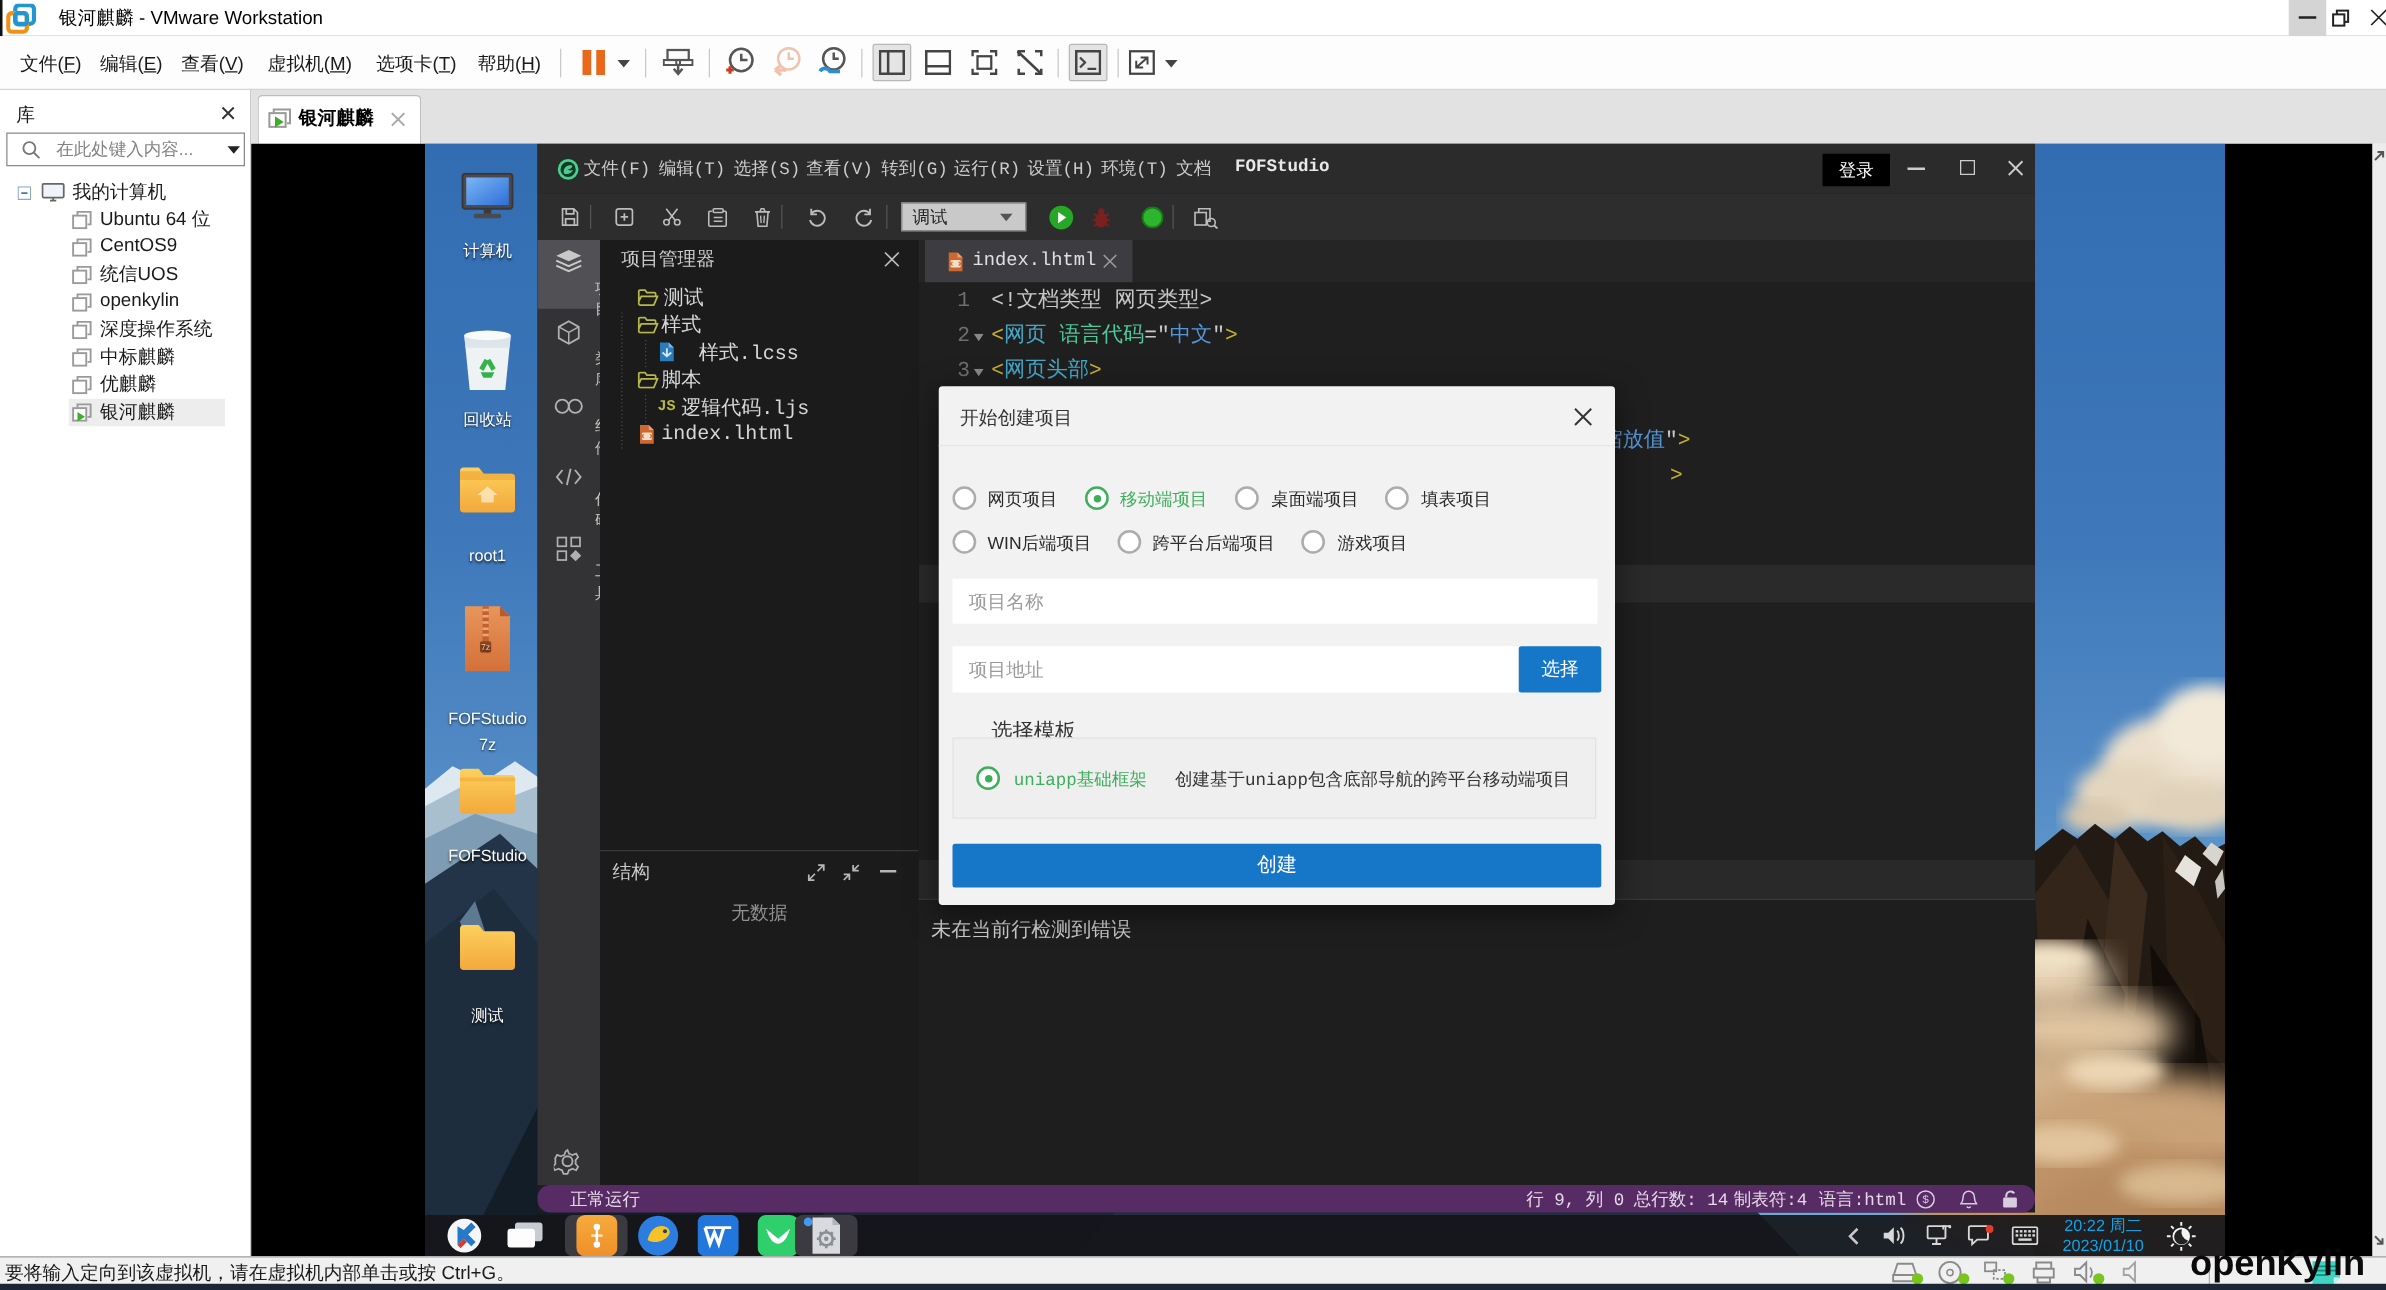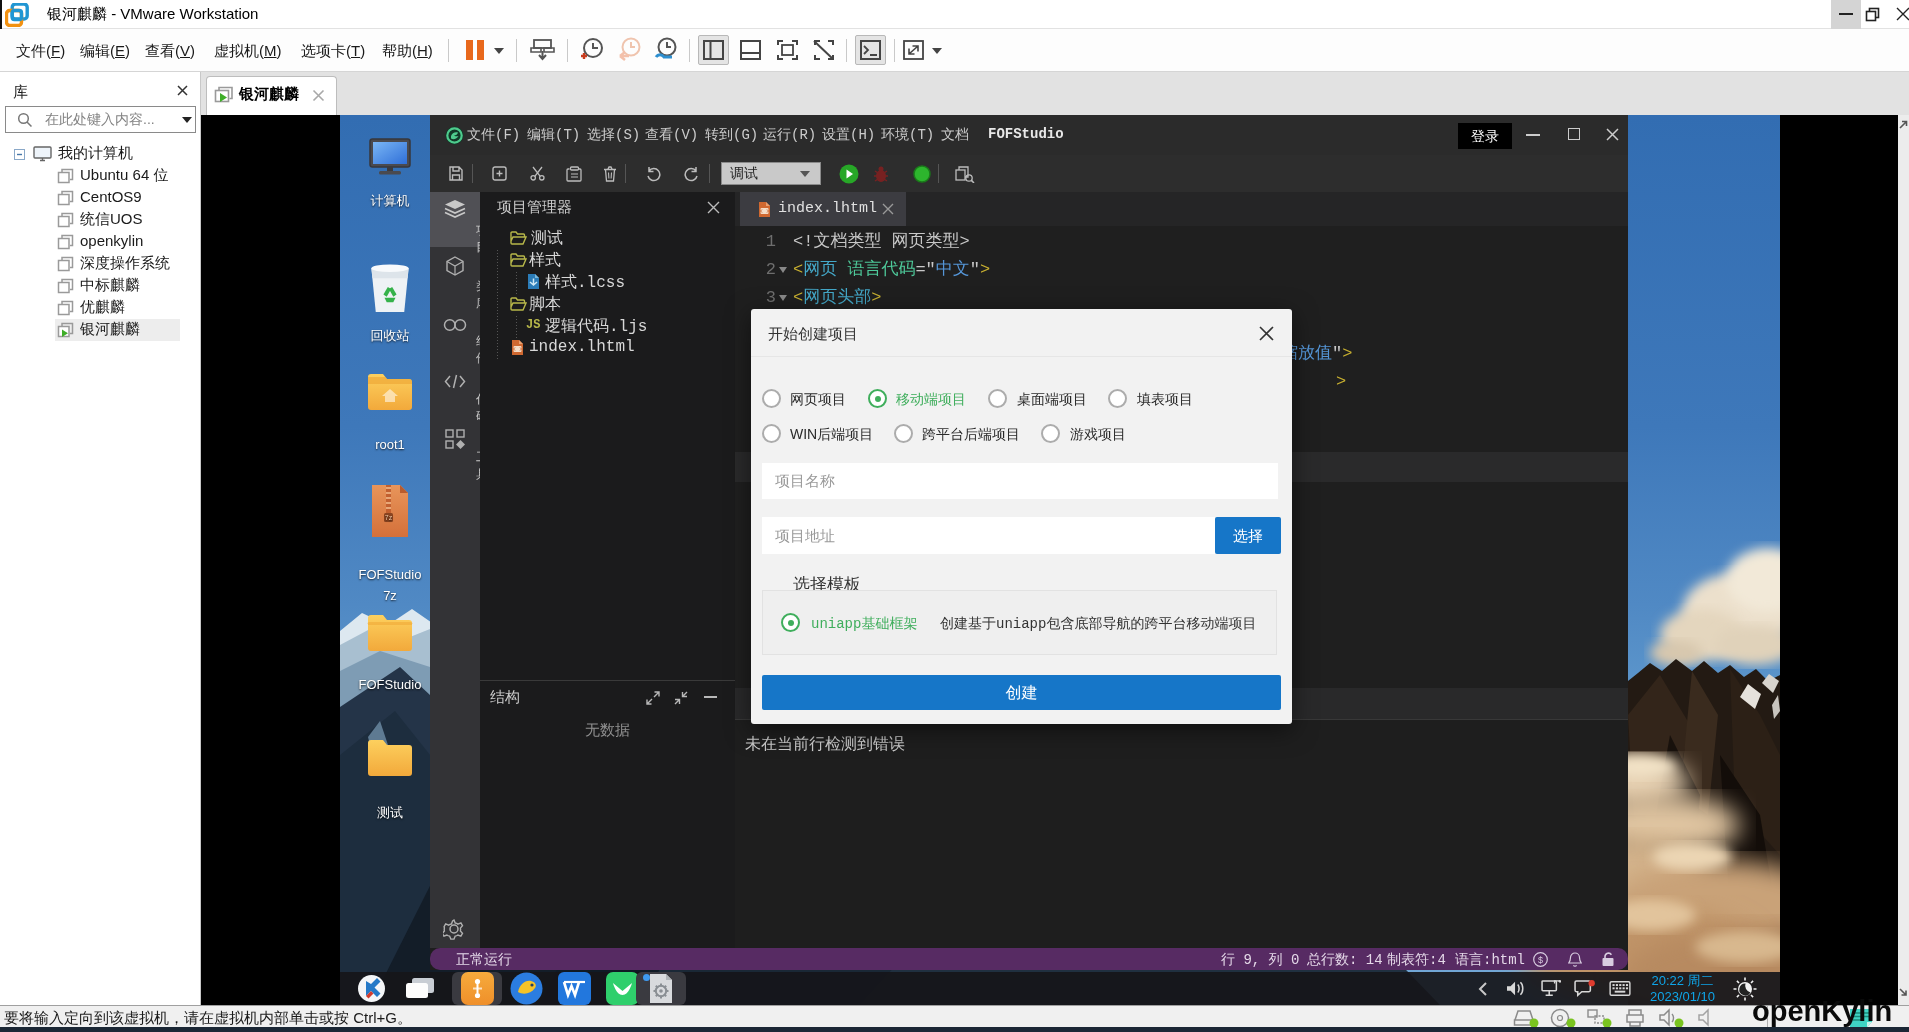--- a/index.html
+++ b/index.html
@@ -542,21 +542,21 @@
                 <path d="M1 3 v9 a1 1 0 0 0 1 1 h11 l3 -7 h-13 l-2 4 z M1 3 v-1 a1 1 0 0 1 1 -1 h4 l1.5 2 h6 a1 1 0 0 1 1 1 v2" fill="none" stroke="#b8b84a" stroke-width="1.4"></path>
               </svg>
             <span class="abs" style="left:49px;">样式</span>
           </div>
           <div class="abs" style="left:0;top:44px;">
             <svg class="abs" style="left:46px;top:1px;" width="15" height="17" viewBox="0 0 15 17">
                 <path d="M2 1 h7 l4 4 v11 h-11 z" fill="#2b7cb8"></path>
                 <path d="M9 1 l4 4 h-4 z" fill="#7ab8dc"></path>
                 <path d="M4 9 l3.5 3 3.5 -3 M7.5 12 V5.5" stroke="#cfe8f4" stroke-width="1.5" fill="none"></path>
               </svg>
-            <span class="abs" style="left:65px;text-align:center;">样式.lcss</span>
+            <span class="abs" style="left:79px;text-align:center;">样式.lcss</span>
           </div>
           <div class="abs" style="left:0;top:66px;">
             <svg class="abs" style="left:30px;top:3px;" width="17" height="14" viewBox="0 0 17 14">
                 <path d="M1 3 v9 a1 1 0 0 0 1 1 h11 l3 -7 h-13 l-2 4 z M1 3 v-1 a1 1 0 0 1 1 -1 h4 l1.5 2 h6 a1 1 0 0 1 1 1 v2" fill="none" stroke="#b8b84a" stroke-width="1.4"></path>
               </svg>
             <span class="abs" style="left:49px;">脚本</span>
           </div>
           <div class="abs" style="left:0;top:88px;">
             <span class="abs" style="left:46px;top:2px;font-size:12px;font-weight:bold;color:#b8b84a;">JS</span>
             <span class="abs" style="left:65px;">逻辑代码.ljs</span>

